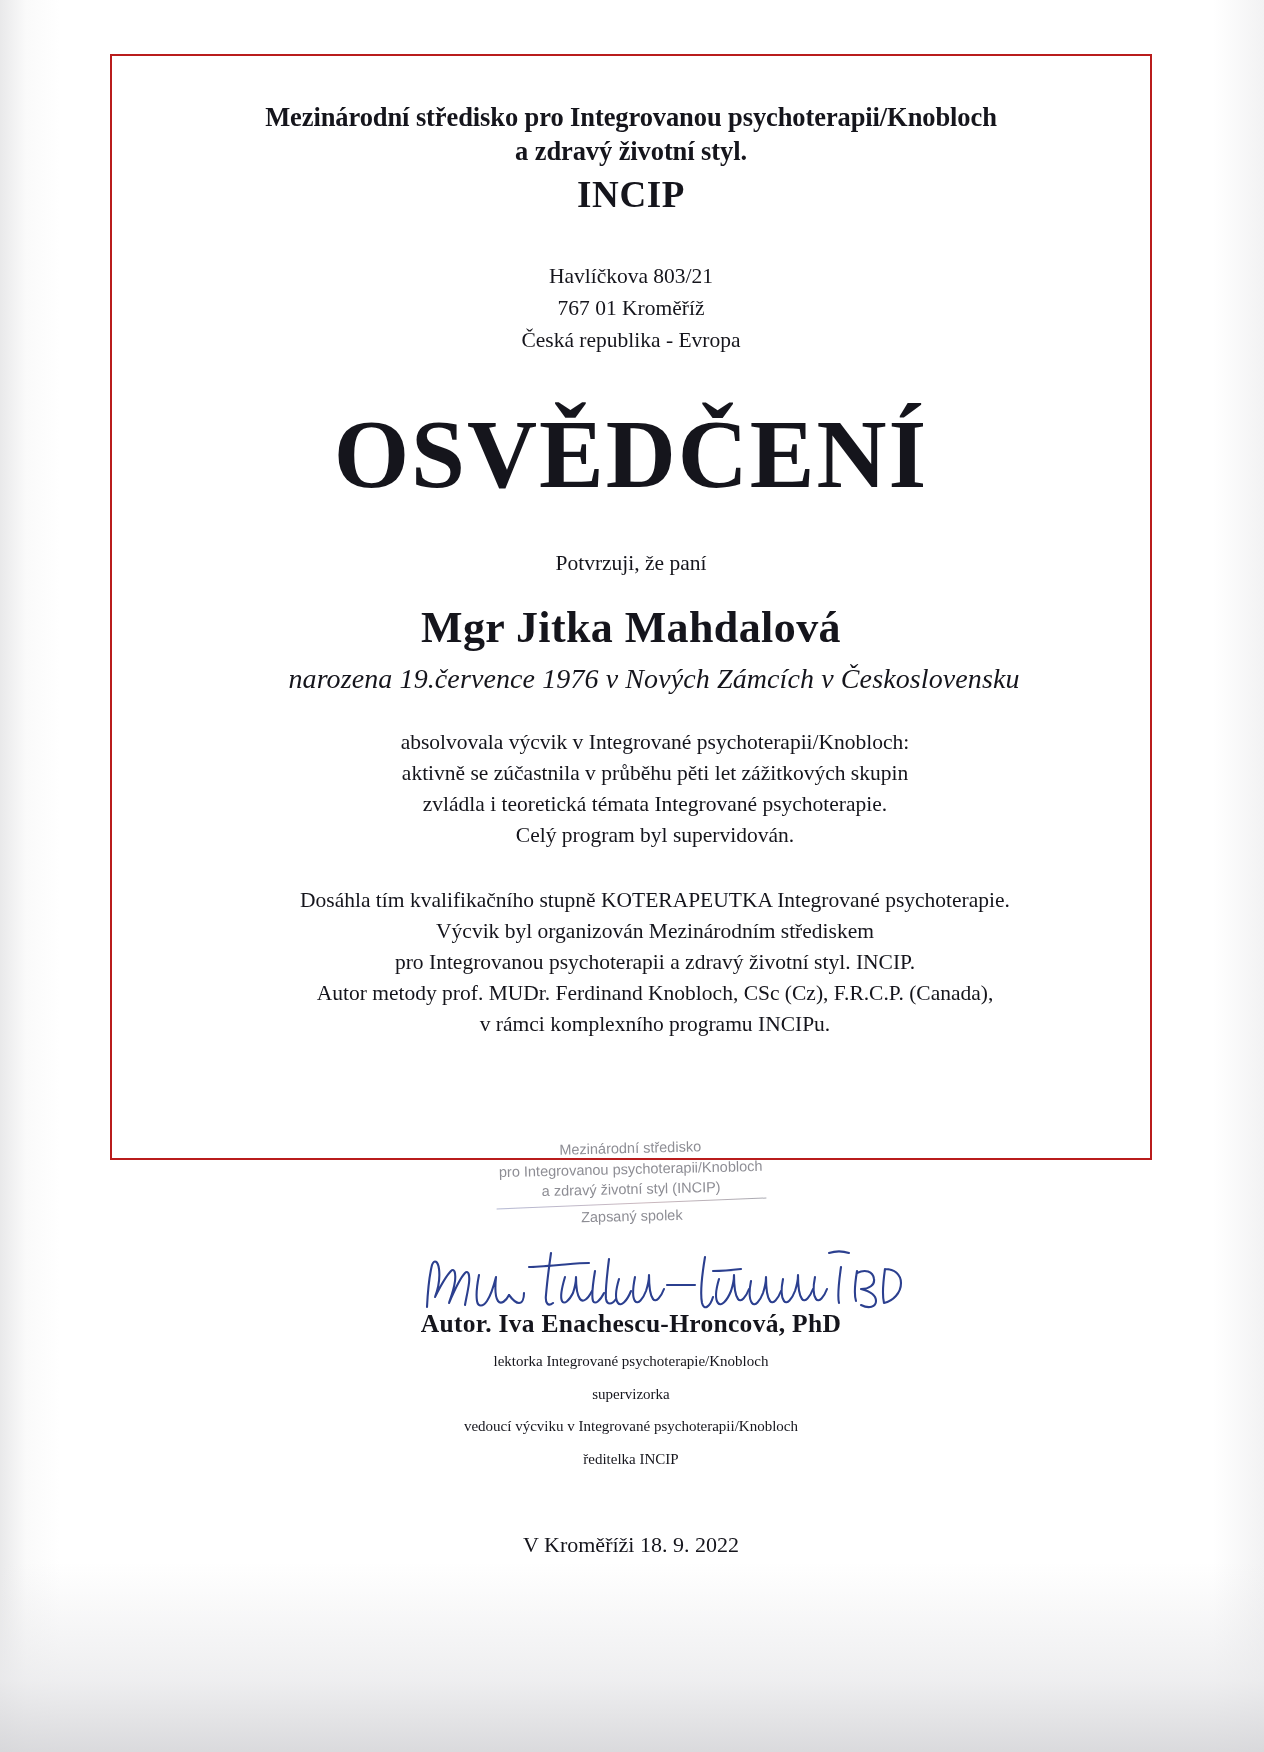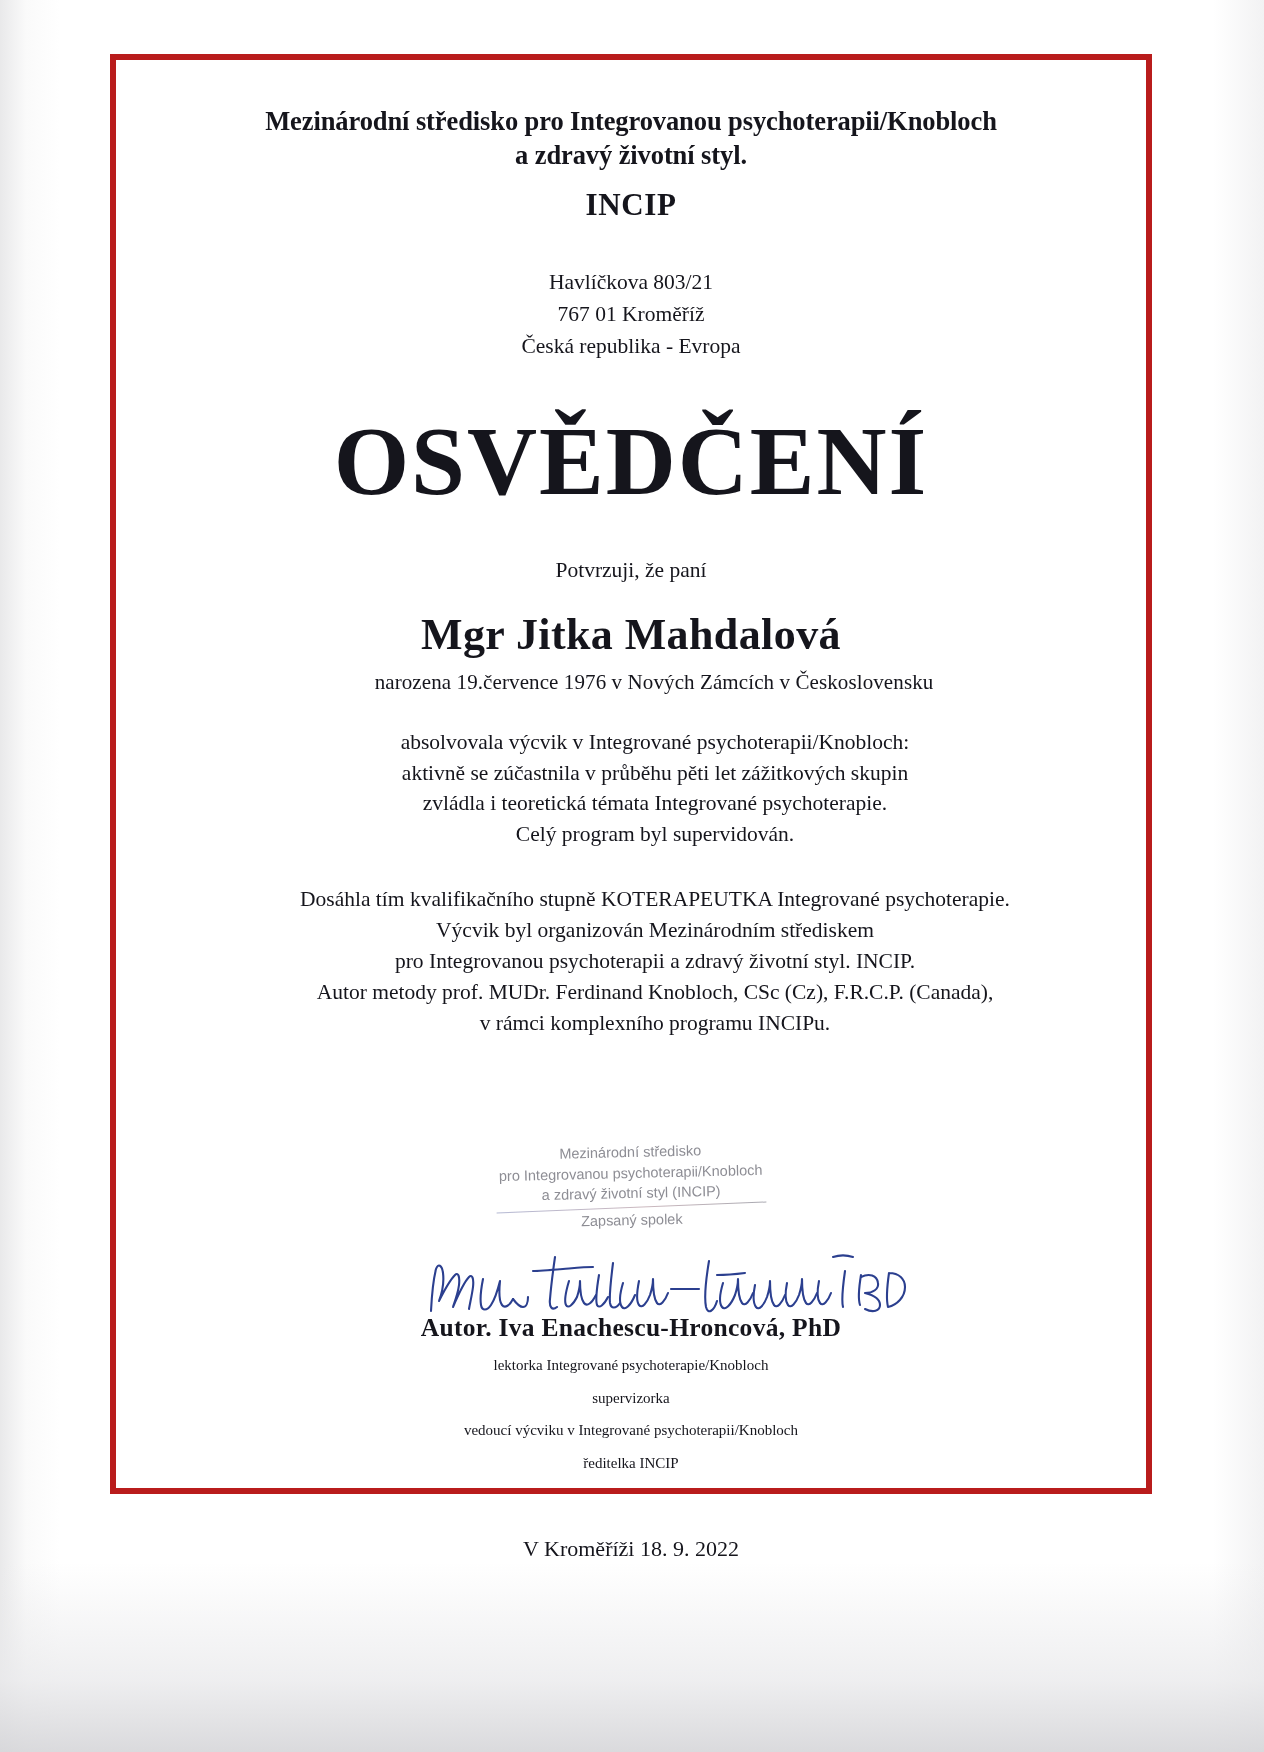--- a/index.html
+++ b/index.html
@@ -32,22 +32,22 @@
     background: linear-gradient(180deg, rgba(255,255,255,0) 0%, rgba(233,233,235,0.75) 62%, rgba(214,214,217,0.9) 100%);
     pointer-events: none;
   }
 
   
   #certificate-frame {
     position: absolute;
     left: 110px;
     top: 54px;
     width: 1042px;
-    height: 1440px;
-    border: 6px solid #b91c1c;
+    height: 1106px;
+    border: 2px solid #b91c1c;
     background: transparent;
     box-sizing: border-box;
   }
 
   .content {
     position: absolute;
     left: 0;
     right: 0;
     top: 0;
     text-align: center;
@@ -58,23 +58,23 @@
     margin-top: 44px;
     font-weight: bold;
     font-size: 26.5px;
     line-height: 1.30;
     letter-spacing: -0.1px;
   }
   #org-header .line1 { display: block; }
   #org-header .line2 { display: block; }
   #org-header .acronym {
     display: block;
-    font-size: 31px;
+    font-size: 37px;
     letter-spacing: 0.6px;
-    margin-top: 12px;
+    margin-top: 2px;
   }
 
   #address-block {
     margin-top: 42px;
     font-size: 21.5px;
     line-height: 1.48;
     font-weight: normal;
   }
   #address-block div { display: block; }
 
@@ -94,21 +94,22 @@
     font-size: 21.5px;
   }
   #recipient-name {
     margin-top: 26px;
     font-size: 44px;
     font-weight: bold;
     letter-spacing: 0.4px;
   }
   #birth-line {
     margin-top: 10px;
-    font-size: 21px;
+    font-style: italic;
+    font-size: 28px;
     letter-spacing: 0.1px;
     padding-left: 46px;
   }
 
   
   .body-paragraph {
     font-size: 21.5px;
     line-height: 1.44;
     padding-left: 48px;
   }

